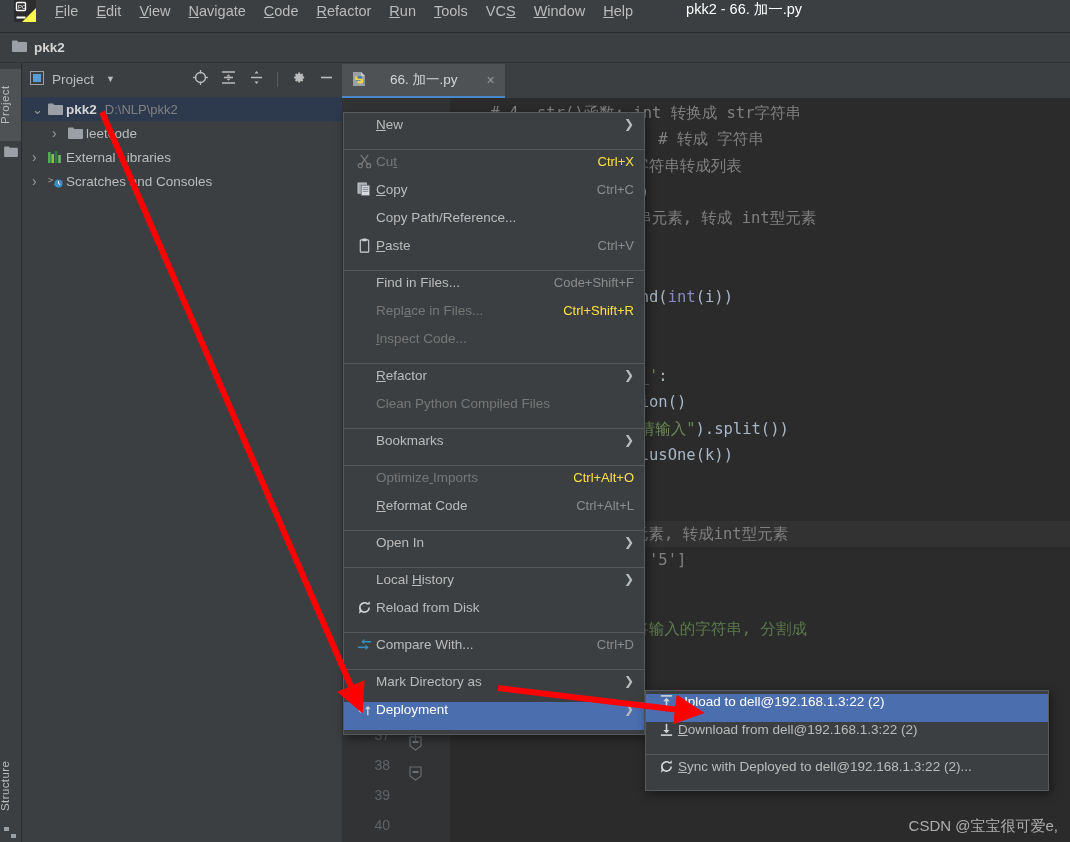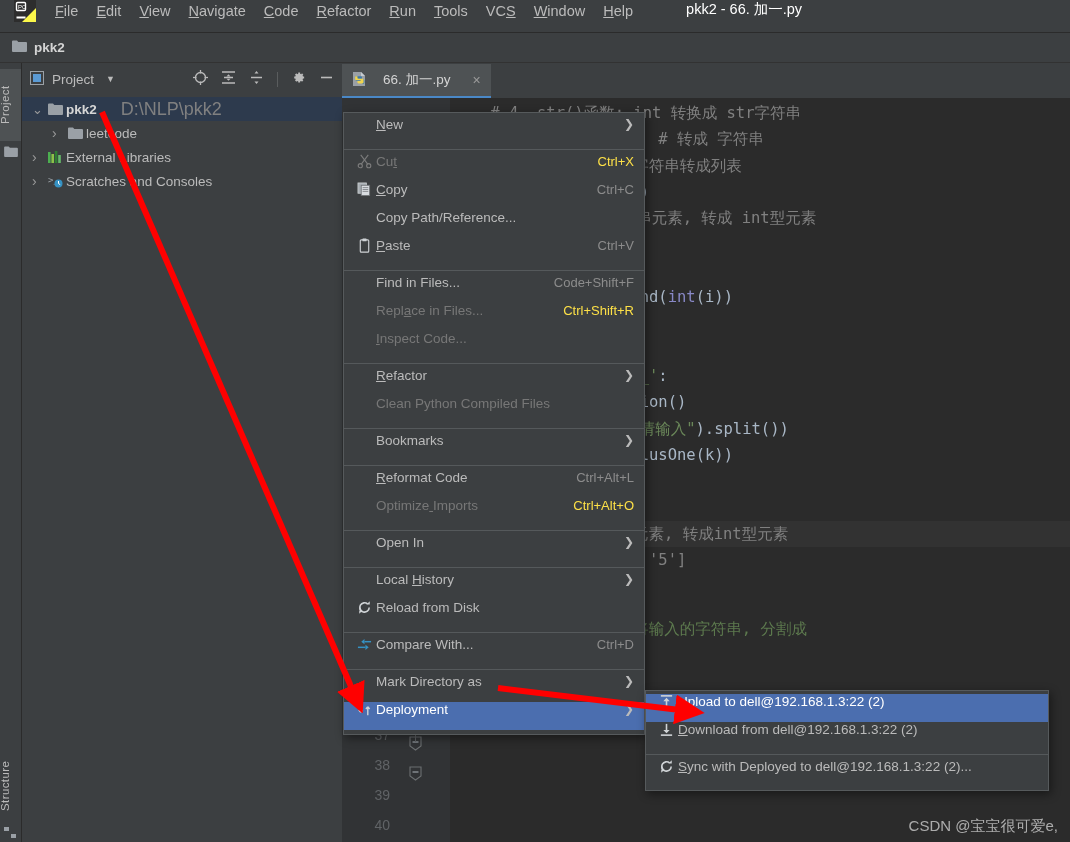--- a/index.html
+++ b/index.html
@@ -56,28 +56,28 @@
     background:#3c3f41;
   }
   #proj-toolbar .pt-title { color:#bbbbbb; font-size:13.5px; margin-left:8px; }
   .pt-icons { margin-left:auto; display:flex; align-items:center; gap:13px; padding-right:8px; }
   #projtree { padding-top:2px; }
   .tnode { display:flex; align-items:center; height:24px; padding-left:28px; font-size:13.5px; }
   .tnode.sel { background:#2d3a4d; }
   .tnode .arrow { width:16px; color:#9a9a9a; font-size:10px; margin-left:-18px; }
   .tnode .tlabel { color:#bbbbbb; }
   .tnode .tlabel.bold { font-weight:bold; color:#d6d6d6; }
-  .tnode .tpath { color:#808080; margin-left:24px; font-size:18px; }
+  .tnode .tpath { color:#808080; margin-left:8px; font-size:13px; }
   .tnode .tico { width:18px; display:inline-flex; align-items:center; }
 
   
   #editorwrap { position:absolute; left:342px; top:63px; right:0; bottom:0; background:#2b2b2b; }
   #tabbar { height:35px; background:#3c3f41; display:flex; align-items:flex-end; }
   .tab {
-    display:flex; align-items:center; gap:16px; height:34px; padding:0 10px 0 10px;
+    display:flex; align-items:center; gap:23px; height:34px; padding:0 10px 0 10px;
     background:#4e5254; border-bottom:2px solid #4a88c7; color:#d4d4d4; font-size:13.5px;
   }
   .tab .tabclose { color:#9a9a9a; font-size:14px; margin-left:6px; }
   #gutter {
     position:absolute; left:0; top:35px; bottom:0; width:108px; background:#313335;
     color:#606366; font-size:14px; text-align:right;
   }
   #code {
     position:absolute; left:108px; top:35px; right:0; bottom:0; background:#2b2b2b;
     font-family:"DejaVu Sans Mono", monospace; font-size:15.5px; line-height:26.3px;
@@ -388,29 +388,29 @@
       <span class="mi-ico"></span>
       <span class="mi-label">Clean Python Compiled Files</span>
     </div>
     <div class="msep"></div>
     <div class="mi">
       <span class="mi-ico"></span>
       <span class="mi-label">Bookmarks</span>
       <span class="mi-arrow">❯</span>
     </div>
     <div class="msep"></div>
+    <div class="mi disabled">
+      <span class="mi-ico"></span>
+      <span class="mi-label">Optimize<span class="u"> </span>Imports</span>
+      <span class="mi-key">Ctrl+Alt+O</span>
+    </div>
     <div class="mi">
       <span class="mi-ico"></span>
       <span class="mi-label"><span class="u">R</span>eformat Code</span>
       <span class="mi-key">Ctrl+Alt+L</span>
-    </div>
-    <div class="mi disabled">
-      <span class="mi-ico"></span>
-      <span class="mi-label">Optimize<span class="u"> </span>Imports</span>
-      <span class="mi-key">Ctrl+Alt+O</span>
     </div>
     <div class="msep"></div>
     <div class="mi">
       <span class="mi-ico"></span>
       <span class="mi-label">Open In</span>
       <span class="mi-arrow">❯</span>
     </div>
     <div class="msep"></div>
     <div class="mi">
       <span class="mi-ico"></span>

